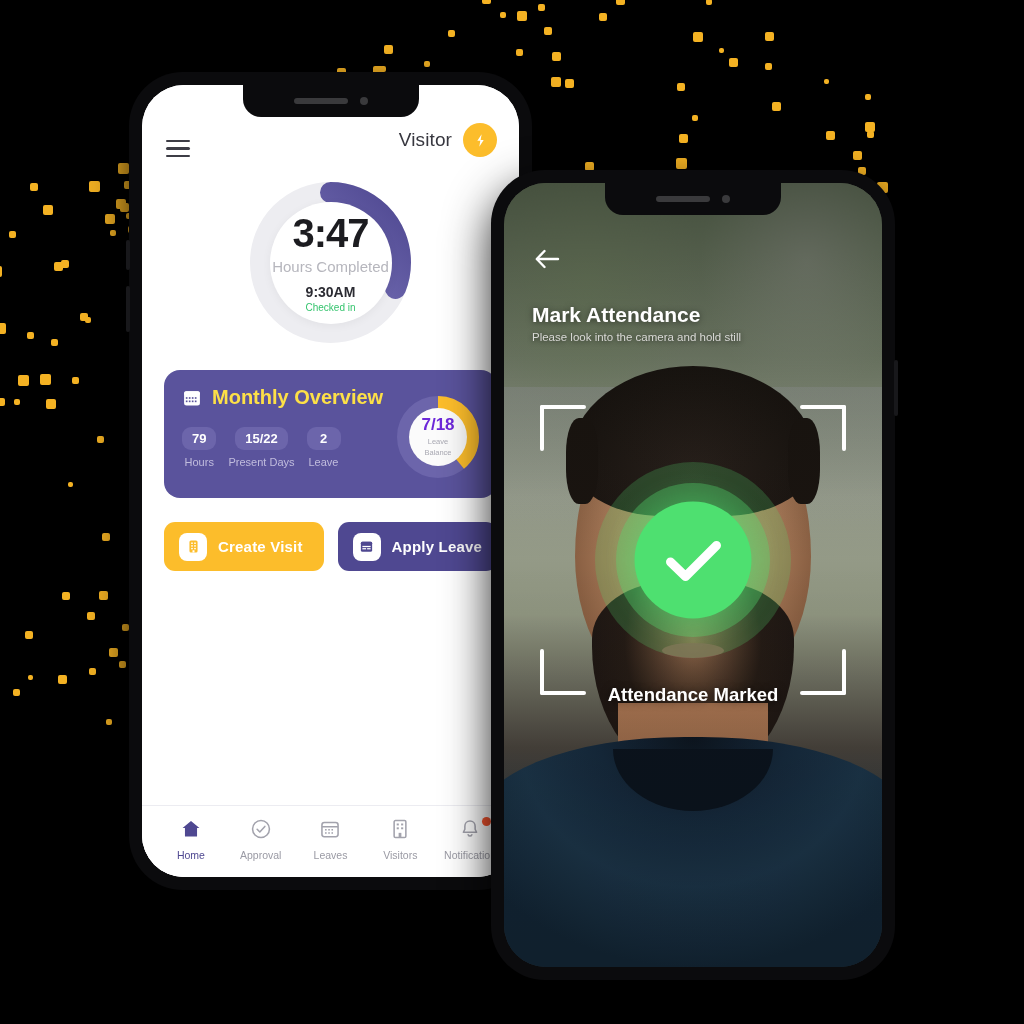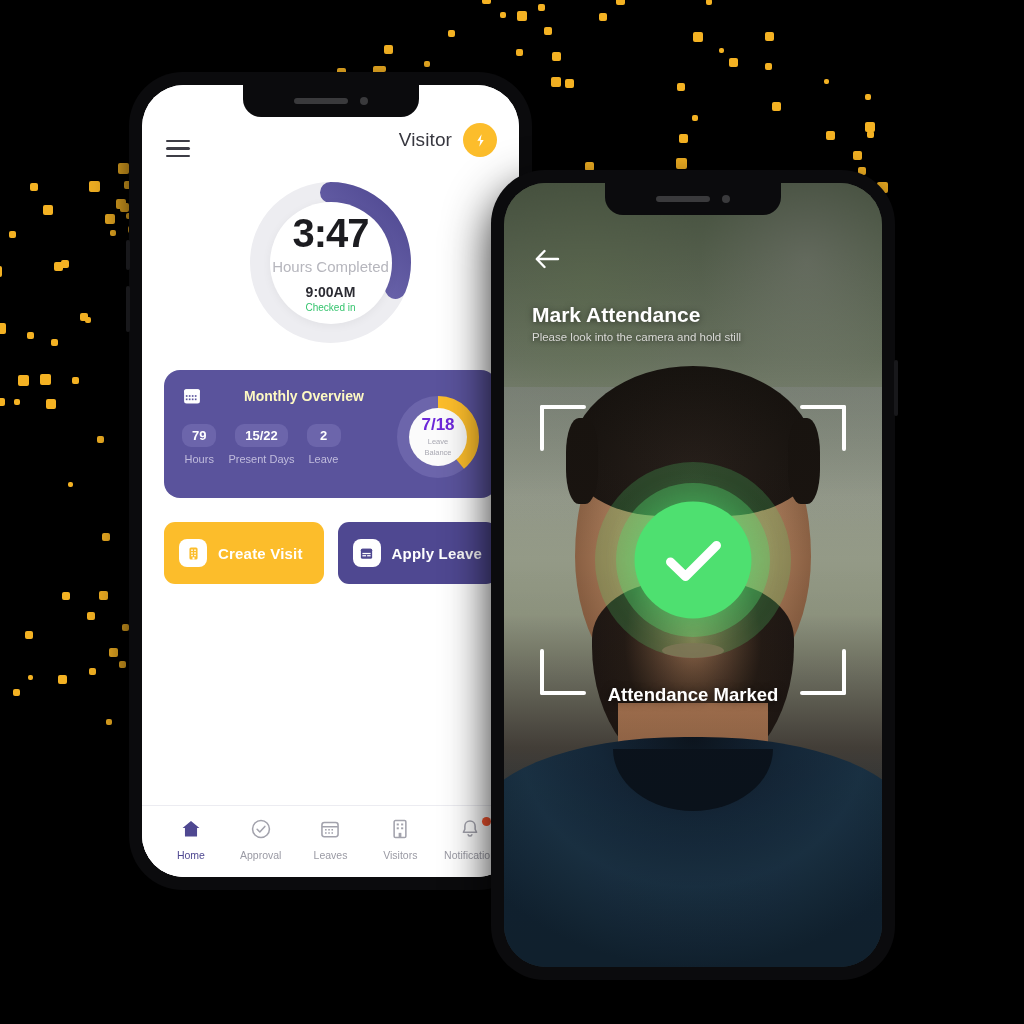--- a/index.html
+++ b/index.html
@@ -75,42 +75,42 @@
   .t-state { font-size: 10px; color: #35c46e; margin-top: 2px; }
 
   .tap-label { text-align: center; font-size: 21px; font-weight: 700; color: #2e2e36; margin-top: 22px; letter-spacing: .2px; }
 
   
   .mcard {
     margin: 24px 22px 0 22px; background: #5a539c; border-radius: 16px;
     padding: 16px 18px 18px 18px; position: relative; min-height: 128px;
   }
   .mcard-title { display: flex; align-items: center; gap: 10px; }
-  .mcard-title span { color: #fef9c3; font-size: 14px; font-weight: 700; margin-left: 32px; }
+  .mcard-title span { color: #fde047; font-size: 20px; font-weight: 700; }
   .stats { display: flex; align-items: flex-start; gap: 12px; margin-top: 18px; }
   .stat { text-align: center; }
   .pill {
     background: #6c65ab; border-radius: 9px; color: #fff; font-weight: 700;
     font-size: 13px; padding: 4px 10px; display: inline-block; min-width: 34px;
   }
   .stat-lbl { display: block; font-size: 11px; color: #c0bcdd; margin-top: 6px; }
   .donut { position: absolute; right: 17px; top: 25px; width: 84px; height: 84px; }
   .donut .dcore {
     position: absolute; left: 50%; top: 50%; transform: translate(-50%,-50%);
     width: 58px; height: 58px; border-radius: 50%; background: #fbfbfb;
     display: flex; flex-direction: column; align-items: center; justify-content: center;
   }
   .d-big { font-size: 17px; font-weight: 700; color: #6d28d9; line-height: 1; }
   .d-l1, .d-l2 { font-size: 7.5px; color: #a9a9b3; line-height: 1.35; }
   .d-l1 { margin-top: 4px; }
 
   
   .actions { display: flex; gap: 14px; margin: 24px 22px 0 22px; }
   .abtn {
-    flex: 1; height: 62px; border-radius: 11px; display: flex; align-items: center;
+    flex: 1; height: 49px; border-radius: 11px; display: flex; align-items: center;
     gap: 11px; padding-left: 15px; border: none; cursor: pointer;
   }
   .abtn.yellow { background: #fcbd2b; }
   .abtn.purple { background: #4f4891; }
   .abtn .ico {
     width: 28px; height: 28px; background: #fff; border-radius: 8px;
     display: flex; align-items: center; justify-content: center; flex: 0 0 28px;
   }
   .abtn .txt { color: #fff; font-size: 15px; font-weight: 700; letter-spacing: .2px; }
 
@@ -854,21 +854,21 @@
                   <stop offset="0%" stop-color="#8a85c9"></stop>
                   <stop offset="100%" stop-color="#4f4891"></stop>
                 </linearGradient>
               </defs>
               <circle cx="83.5" cy="83.5" r="70" fill="none" stroke="#ededf1" stroke-width="21"></circle>
               <circle id="ringArc" cx="83.5" cy="83.5" r="70" fill="none" stroke="url(#ringGrad)" stroke-width="21" stroke-linecap="round" transform="rotate(-90 83.5 83.5)" stroke-dasharray="136.34512116579702 439.822971502571"></circle>
             </svg>
             <div class="inner">
               <div class="t-big">3:47</div>
               <div class="t-sub">Hours Completed</div>
-              <div class="t-time">9:00AM</div>
+              <div class="t-time">9:30AM</div>
               <div class="t-state">Checked in</div>
             </div>
           </div>
         </div>
 
 
         <div class="mcard">
           <div class="mcard-title">
             <svg width="20" height="20" viewBox="0 0 24 24">
               <rect x="2.5" y="4" width="19" height="17" rx="3" fill="#fff"></rect>

